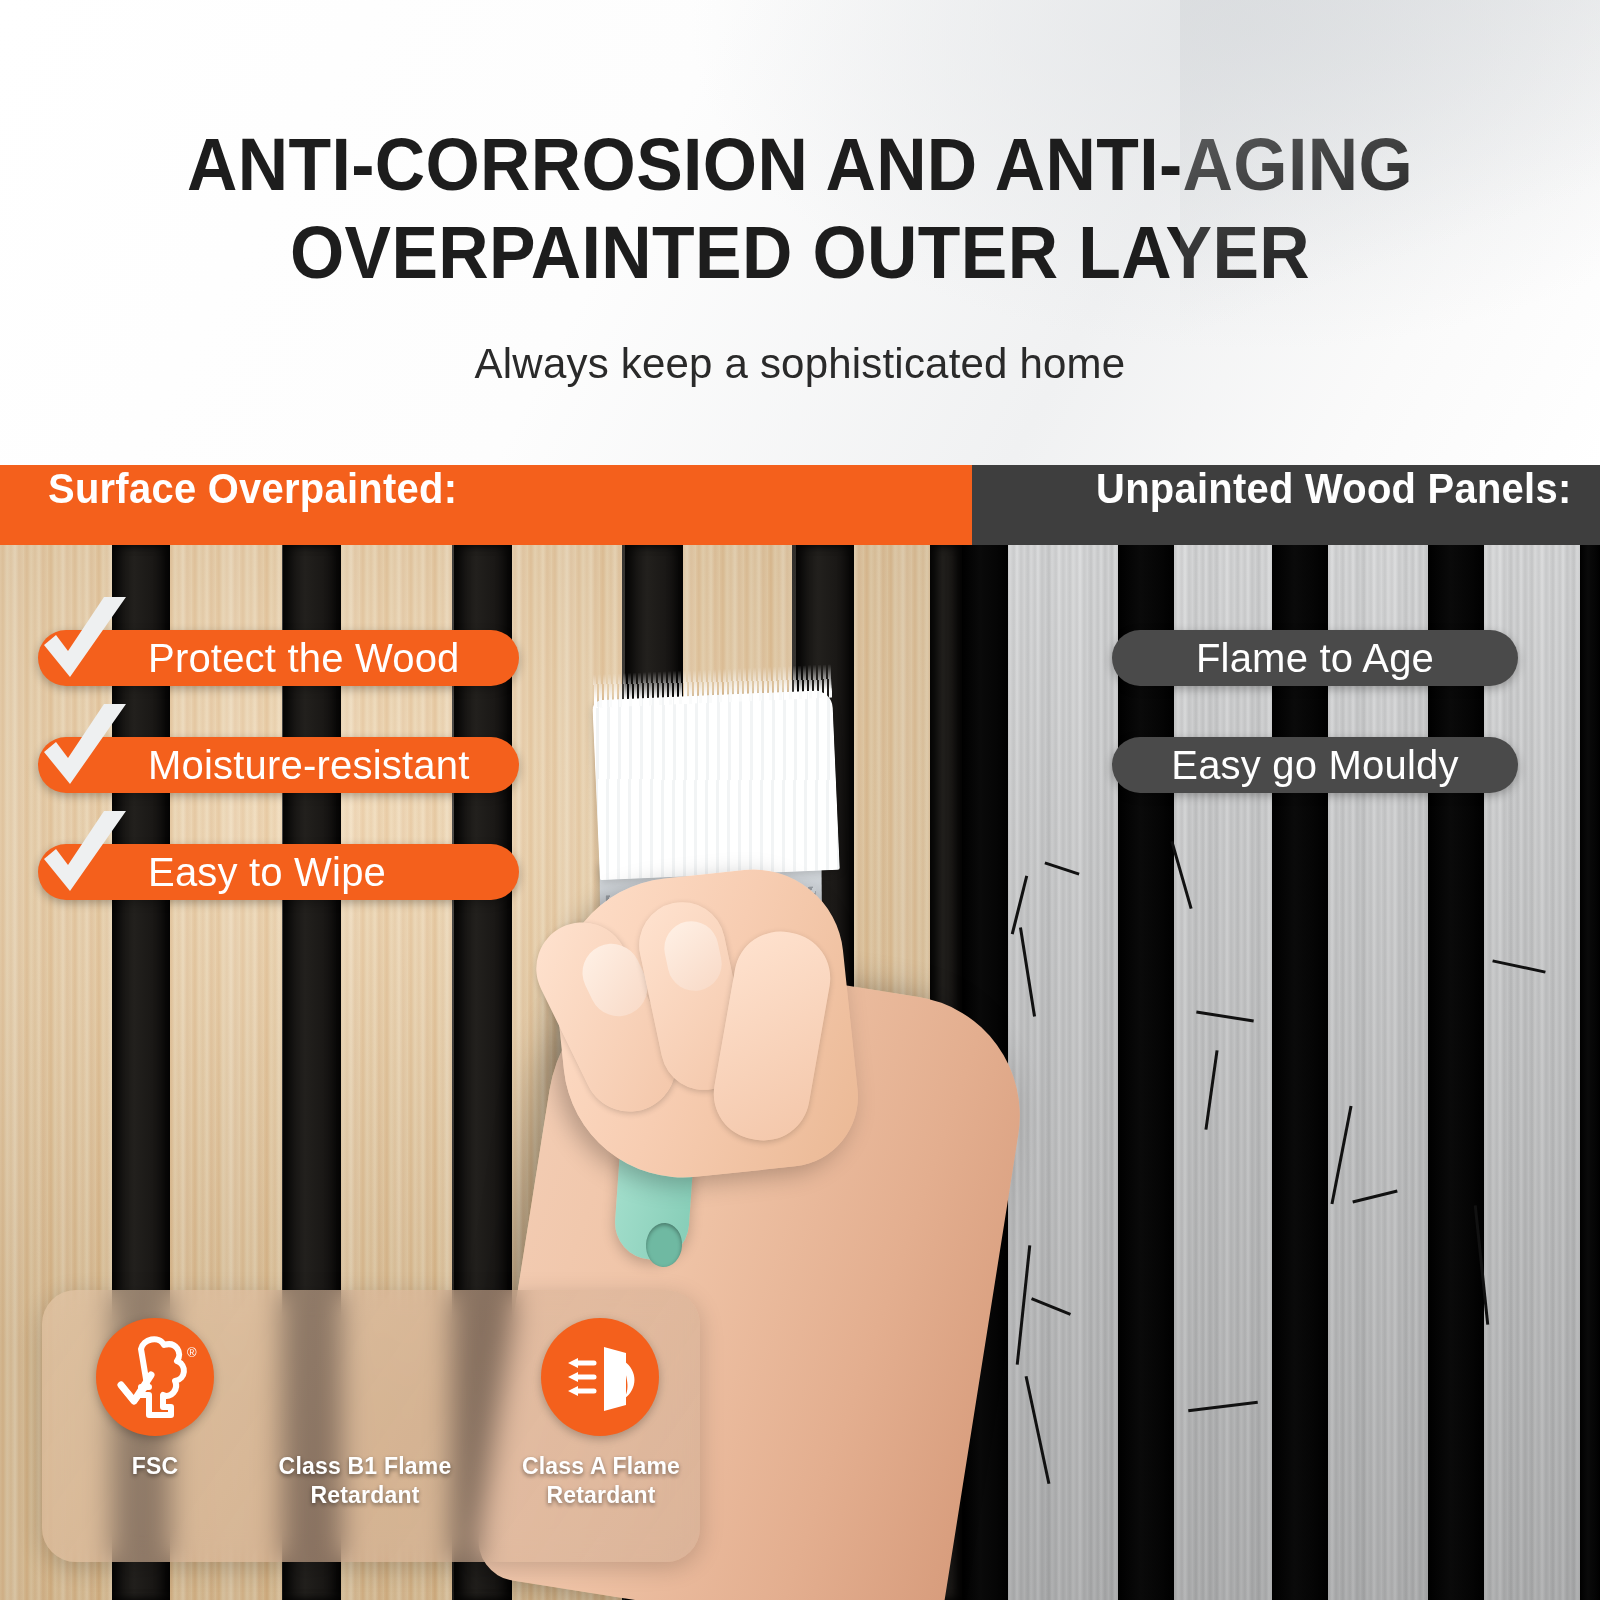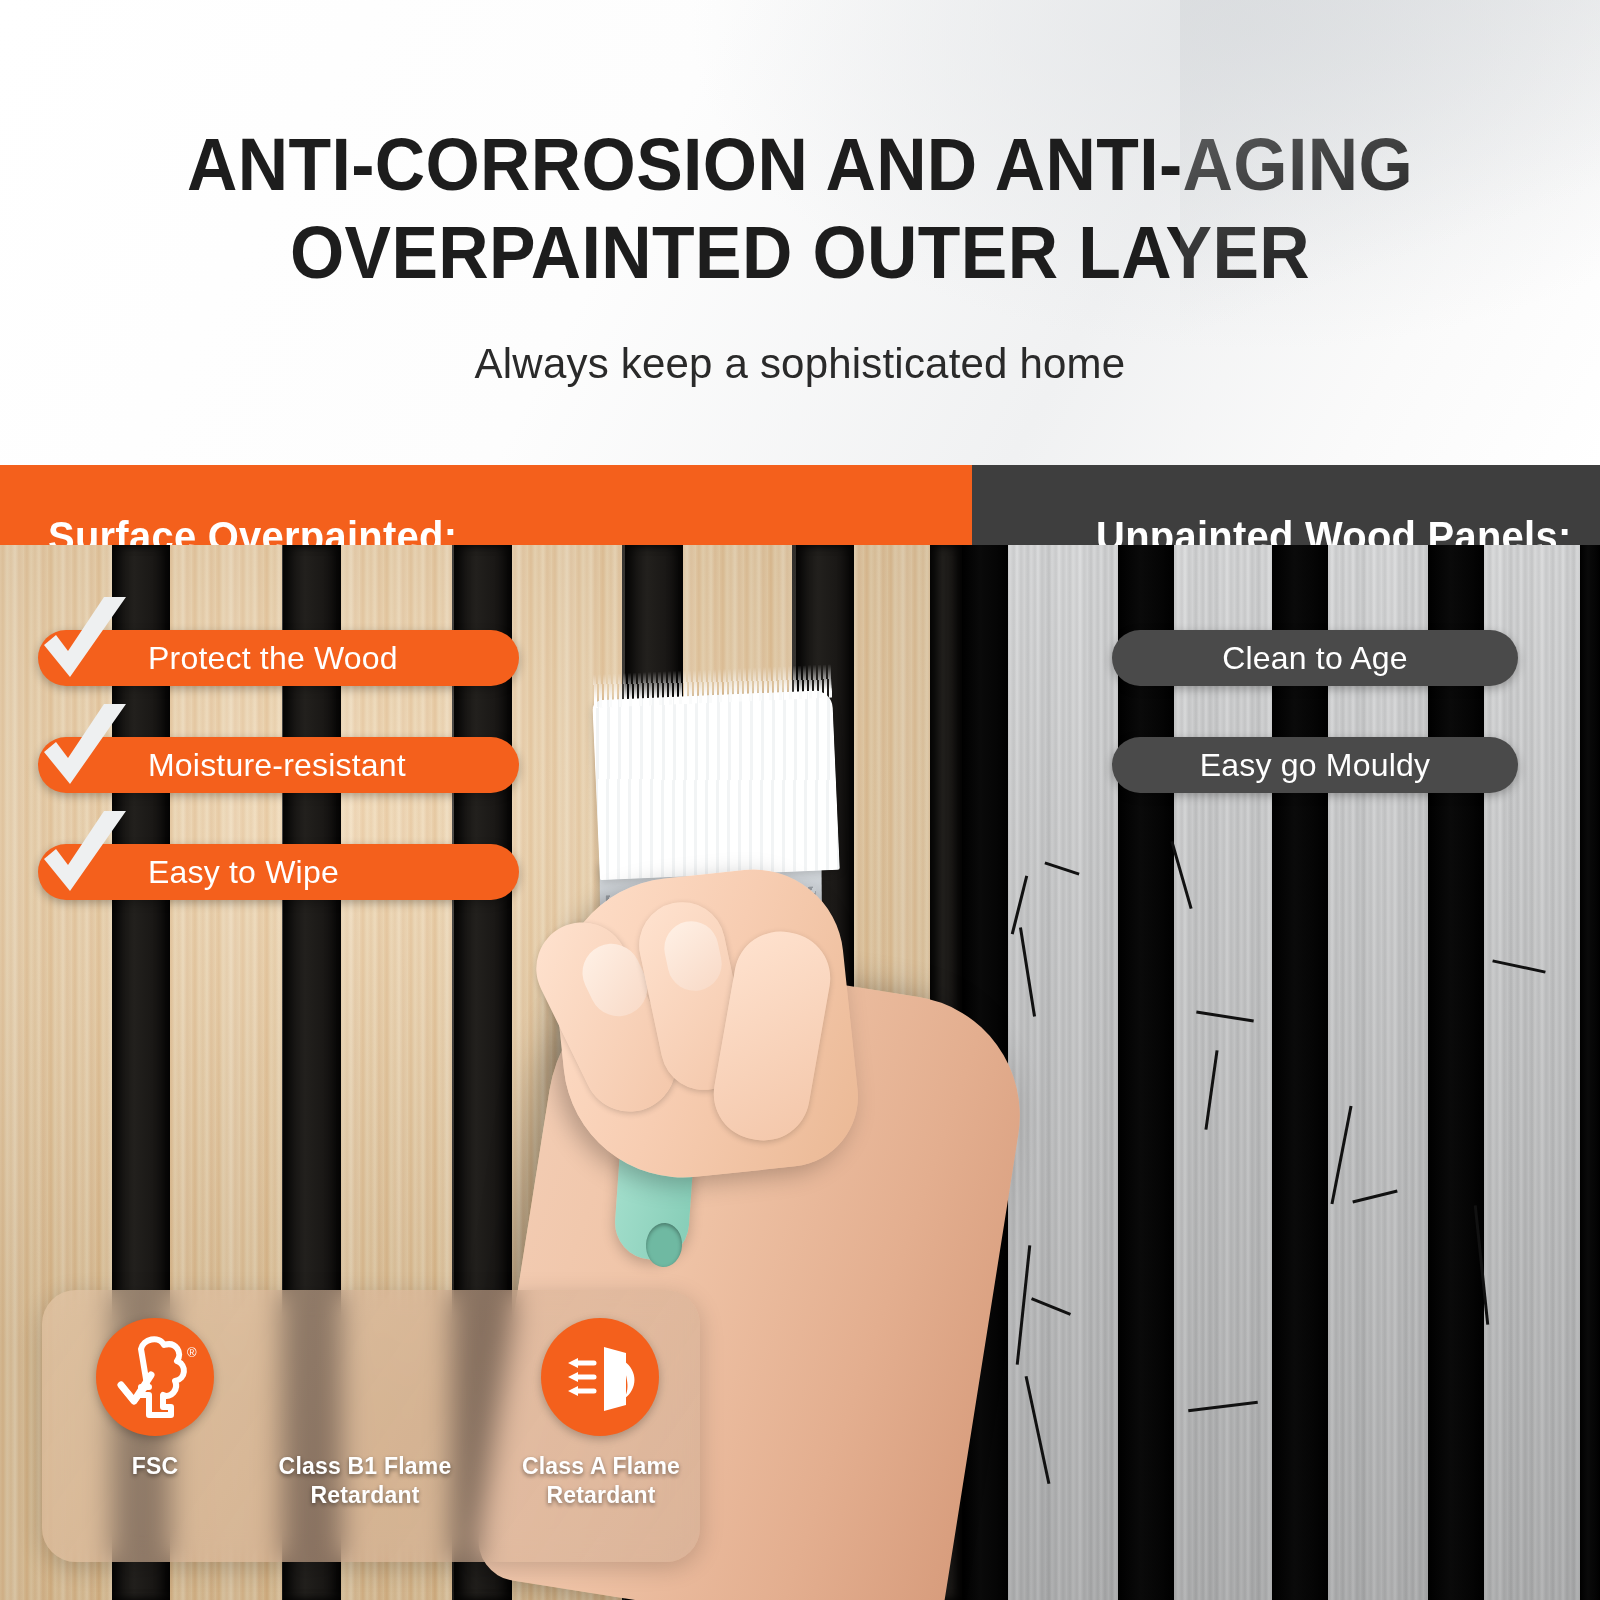--- a/index.html
+++ b/index.html
@@ -27,21 +27,21 @@
     font-weight:bold;font-size:75px;line-height:88px;letter-spacing:.4px;
     color:#1d1d1d;transform:scaleX(.93);transform-origin:50% 0;
     text-transform:uppercase;
   }
   .subtitle{
     position:absolute;left:0;top:340px;width:1600px;text-align:center;
     font-size:42px;color:#2a2a2a;font-weight:400;letter-spacing:.2px;
   }
 
   
-  .band{position:absolute;top:465px;height:96px;display:flex;align-items:flex-end;}
+  .band{position:absolute;top:465px;height:96px;display:flex;align-items:flex-start;}
   .band-left{left:0;width:972px;background:#F4601C;}
   .band-right{left:972px;width:628px;background:#3E3E3E;}
   .band-label{
     font-weight:bold;font-size:42px;color:#fff;letter-spacing:.3px;
     font-family:"Liberation Sans Narrow","Liberation Sans",sans-serif;
     transform:scaleX(.95);transform-origin:left center;
   }
   .band-left .band-label{margin-left:48px;}
   .band-right .band-label{margin-left:auto;margin-right:28px;transform-origin:right center;}
 
@@ -99,21 +99,21 @@
     content:"";position:absolute;inset:0;
     background:linear-gradient(180deg,rgba(255,255,255,.10),rgba(0,0,0,.16));
   }
   .slat-gap-r{position:absolute;top:0;height:1055px;width:56px;
     background:linear-gradient(90deg,#000,#0a0a0a 40%,#050505 75%,#000);}
   .crack{position:absolute;background:#111;}
 
   
   .pill{
     position:absolute;display:flex;align-items:center;justify-content:center;
-    border-radius:40px;color:#fff;font-size:32px;letter-spacing:.2px;
+    border-radius:40px;color:#fff;font-size:40px;letter-spacing:.2px;
     box-shadow:0 3px 10px rgba(0,0,0,.28);
   }
   .pill-left{background:#F4601C;height:56px;left:38px;padding-left:110px;padding-right:26px;
     justify-content:flex-start;}
   .pill-right{background:#4a4a4a;height:56px;left:1112px;width:406px;}
 
   .check{
     position:absolute;left:40px;width:90px;height:92px;pointer-events:none;
   }
 
@@ -267,21 +267,21 @@
       <path d="M4 50 L30 82 L86 2 L64 2 L28 56 L16 40 Z" fill="#eef0f1"></path>
     </svg>
     <svg class="check" style="top:157px" viewBox="0 0 90 92">
       <path d="M4 50 L30 82 L86 2 L64 2 L28 56 L16 40 Z" fill="#eef0f1"></path>
     </svg>
     <svg class="check" style="top:264px" viewBox="0 0 90 92">
       <path d="M4 50 L30 82 L86 2 L64 2 L28 56 L16 40 Z" fill="#eef0f1"></path>
     </svg>
 
     <div class="pill pill-right" style="top:85px">
-      <span>Clean to Age</span>
+      <span>Flame to Age</span>
     </div>
     <div class="pill pill-right" style="top:192px">
       <span>Easy go Mouldy</span>
     </div>
 
     <div class="cert">
 
       <div class="badge" style="left:54px">
         <svg width="96" height="96" viewBox="0 0 96 96">
           <path d="M14 56 L27 72 L40 56 L34 20 C36 10 52 6 57 16 C69 12 76 24 70 32 C80 36 79 50 68 52 C72 60 64 70 56 66 L56 78 L64 78 L64 86 L42 86 L42 66 L34 66 L34 58 L42 58" fill="none" stroke="#fff" stroke-width="6" stroke-linejoin="round" stroke-linecap="round"></path>

